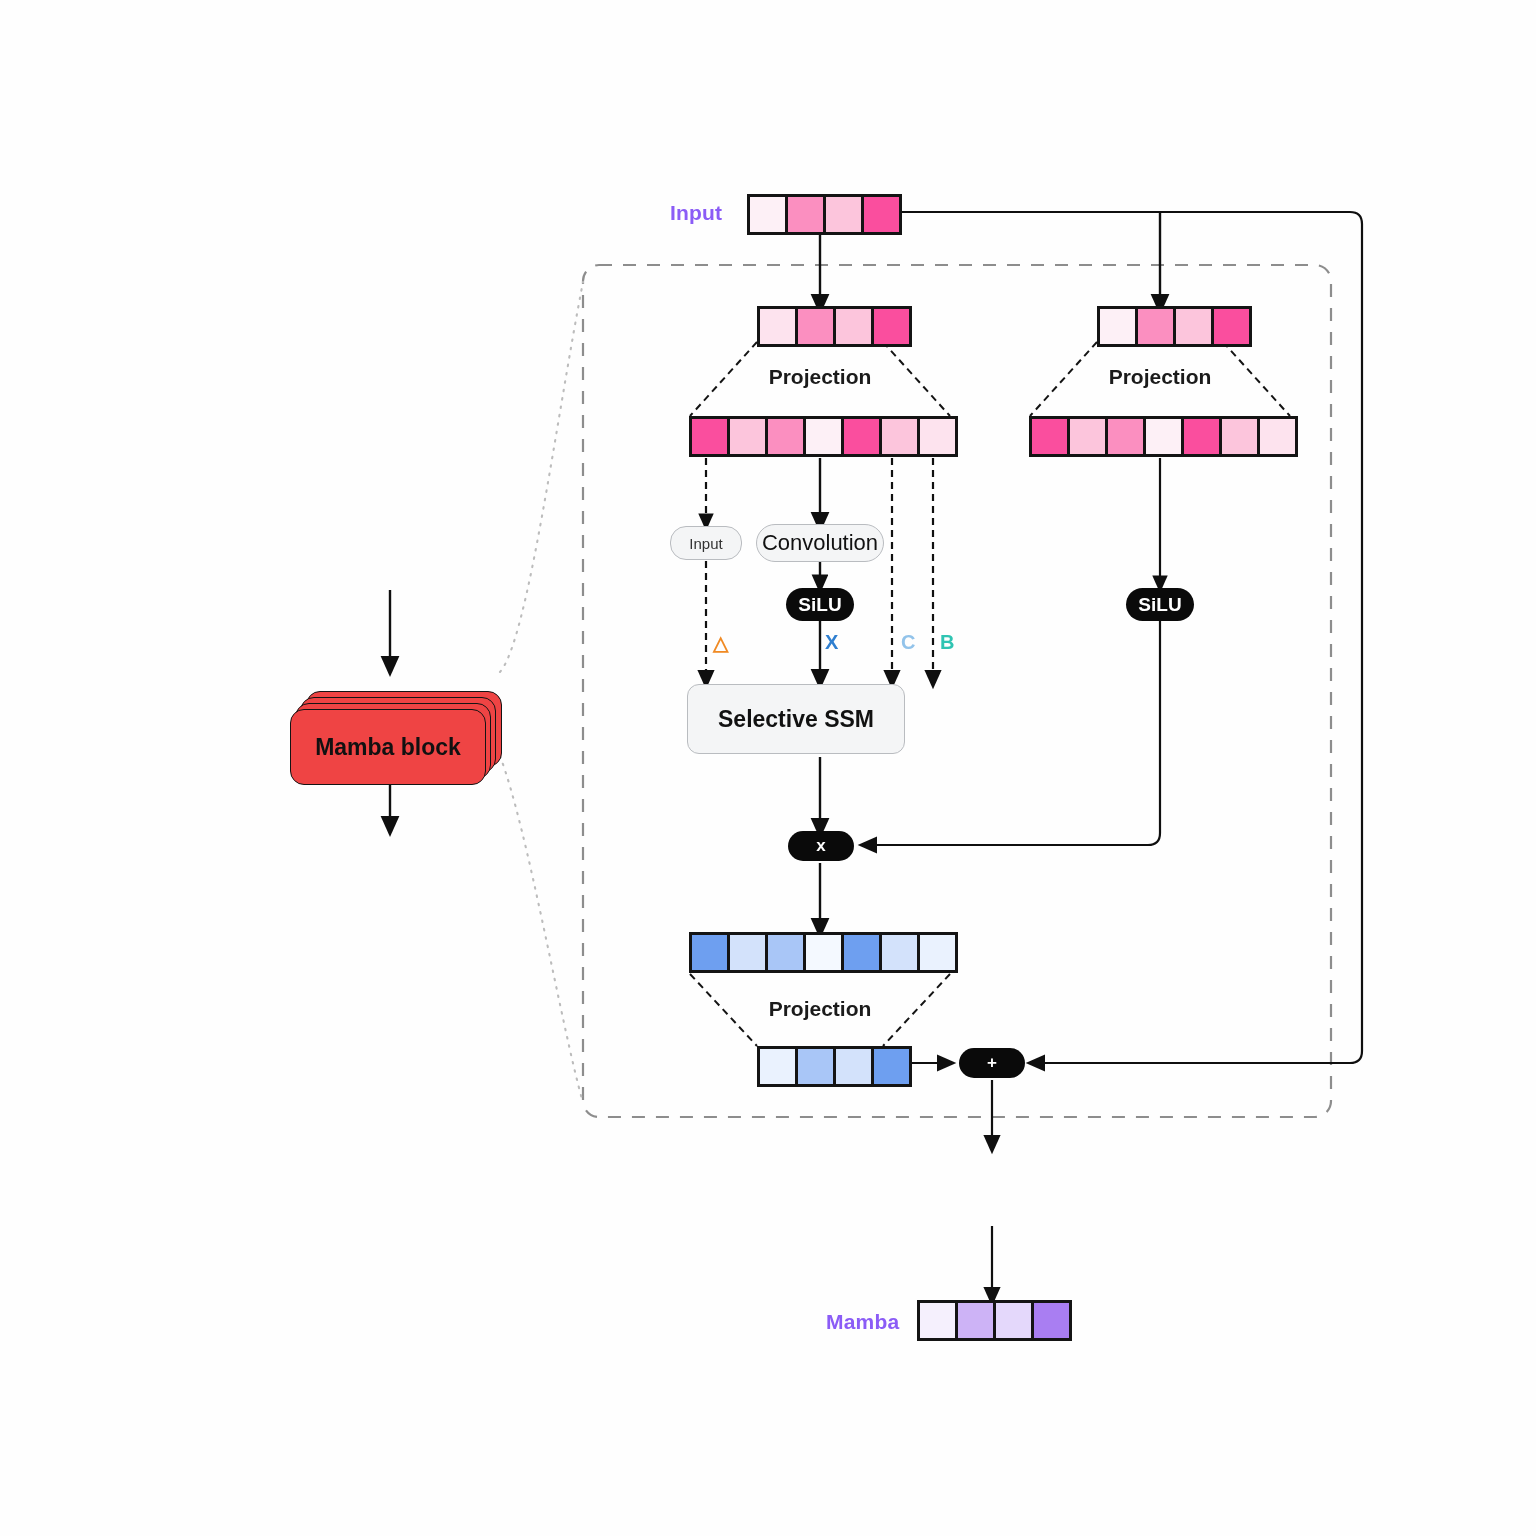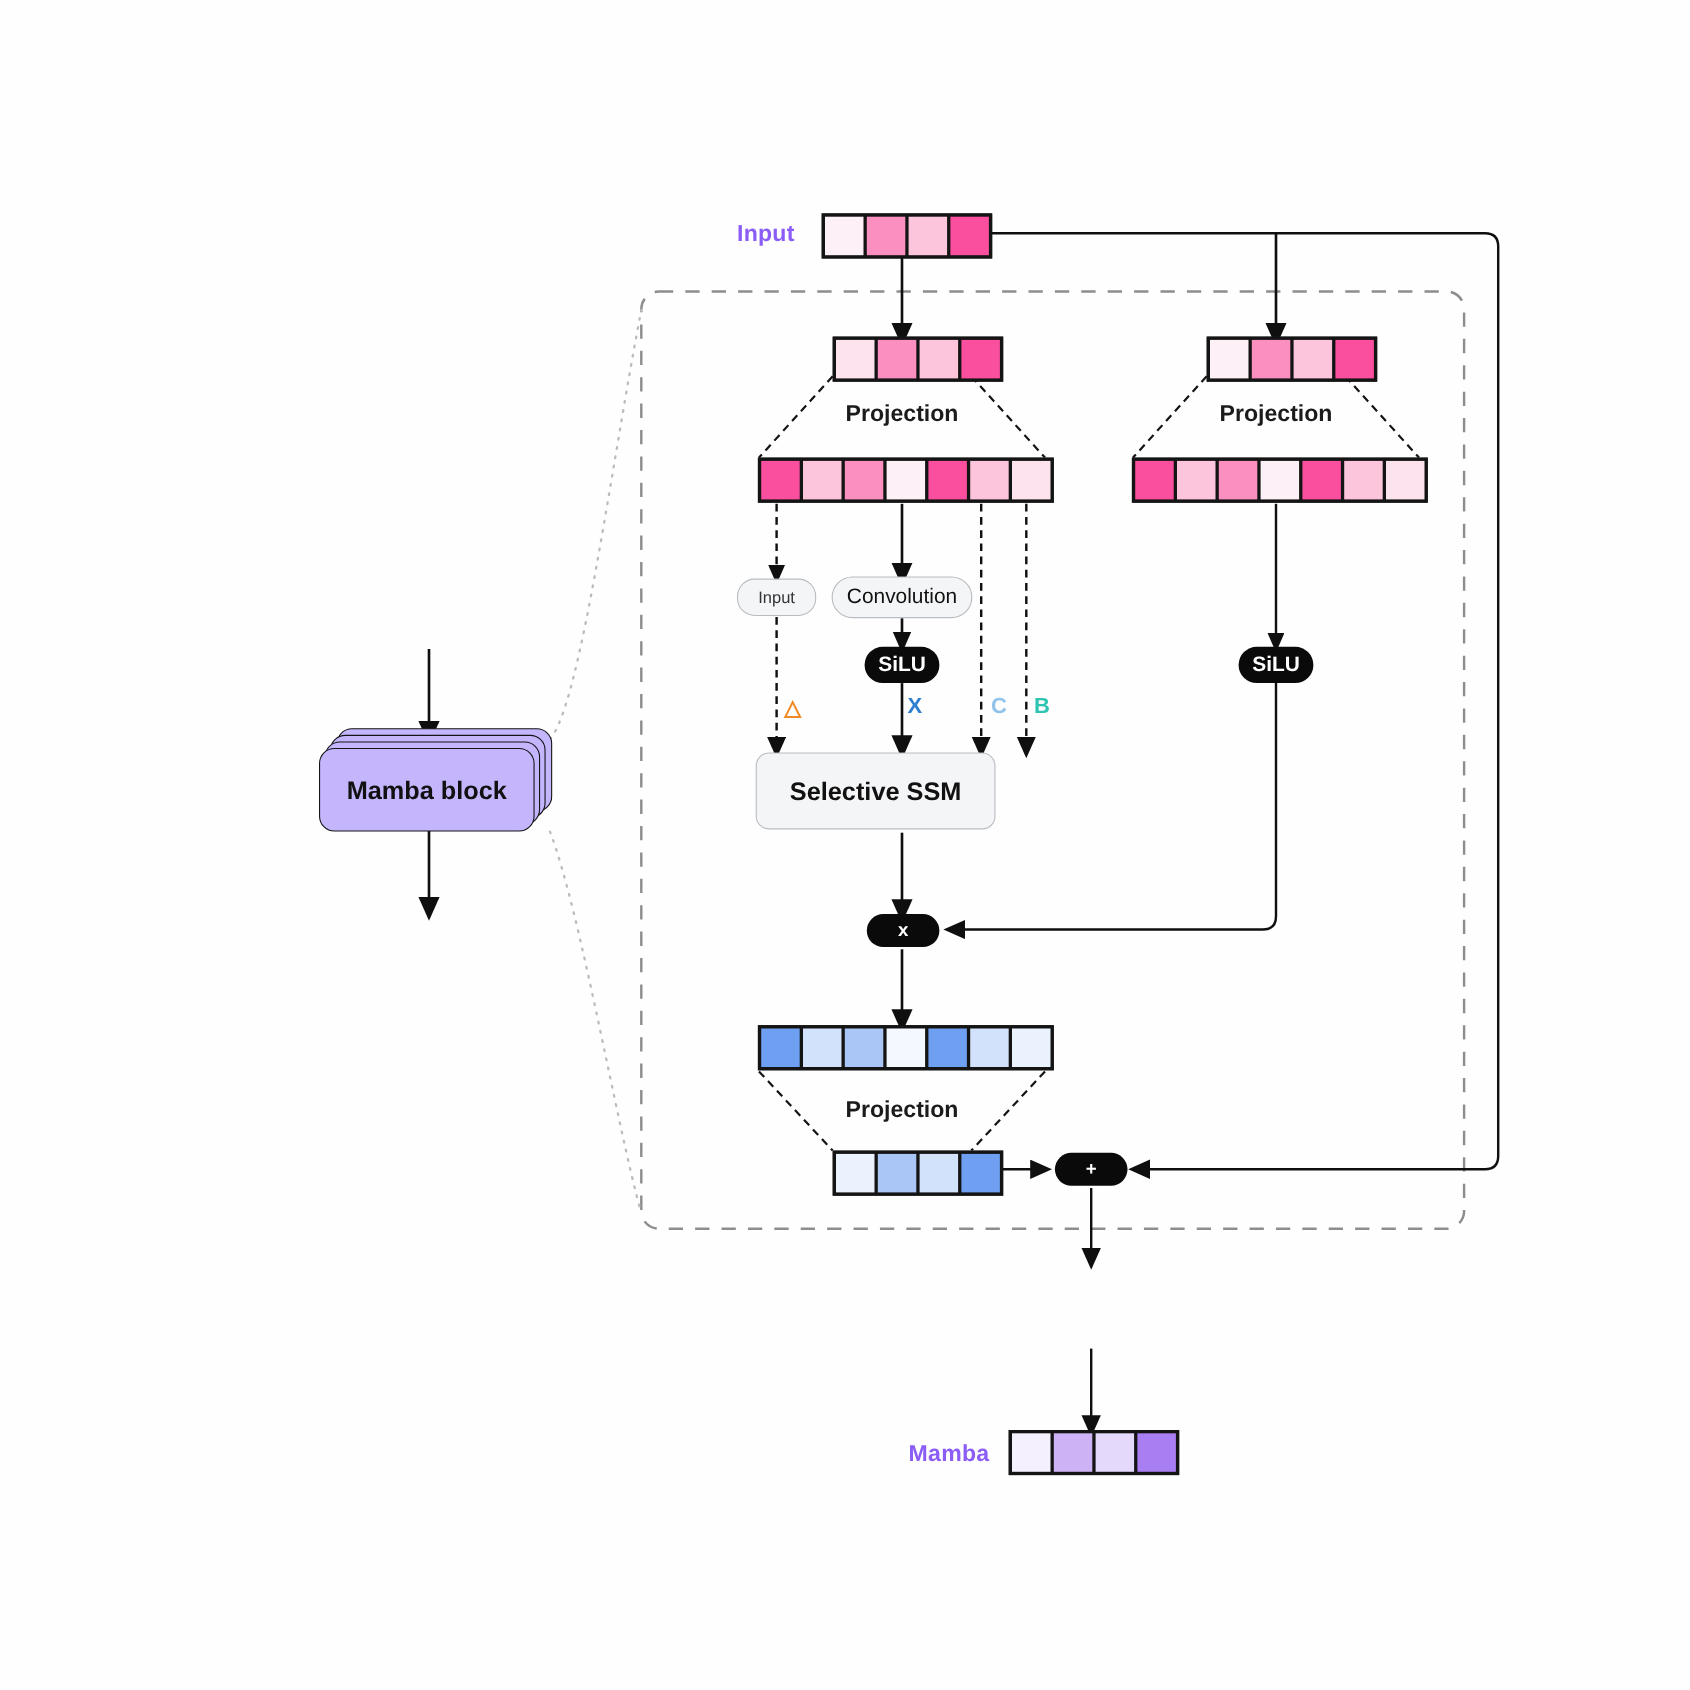--- a/index.html
+++ b/index.html
@@ -66,45 +66,46 @@
     border-radius: 12px;
     display: flex;
     align-items: center;
     justify-content: center;
     font-weight: 700;
     color: #111;
     box-sizing: border-box;
   }
   .gbox.ssm   { font-size: 23px; }
   .gbox.norm  { font-size: 23px; }
-  .gbox.conv  { font-size: 19px; border-radius: 22px; font-weight: 400; }
+  .gbox.conv  { font-size: 22px; border-radius: 22px; font-weight: 400; }
   .gbox.lin   { font-size: 15px; border-radius: 16px; font-weight: 400; color:#333; }
 
   
   .pill {
     position: absolute;
     background: #0a0a0a;
     border-radius: 999px;
     display: flex;
     align-items: center;
     justify-content: center;
     color: #ffffff;
     box-sizing: border-box;
   }
   .pill.silu { font-size: 19px; font-weight: 700; }
   .pill.op   { font-size: 17px; font-weight: 600; }
 
   
   .stackwrap { position: absolute; }
   .stackcard {
     position: absolute;
-    background: #c4b5fd;
+    background: #ef4444;
     border: 1.7px solid #141414;
     border-radius: 14px;
     box-sizing: border-box;
+    margin-top: 29px;
   }
   .stackcard.front {
     display: flex;
     align-items: center;
     justify-content: center;
     font-size: 23px;
     font-weight: 700;
     color: #111;
   }
 

